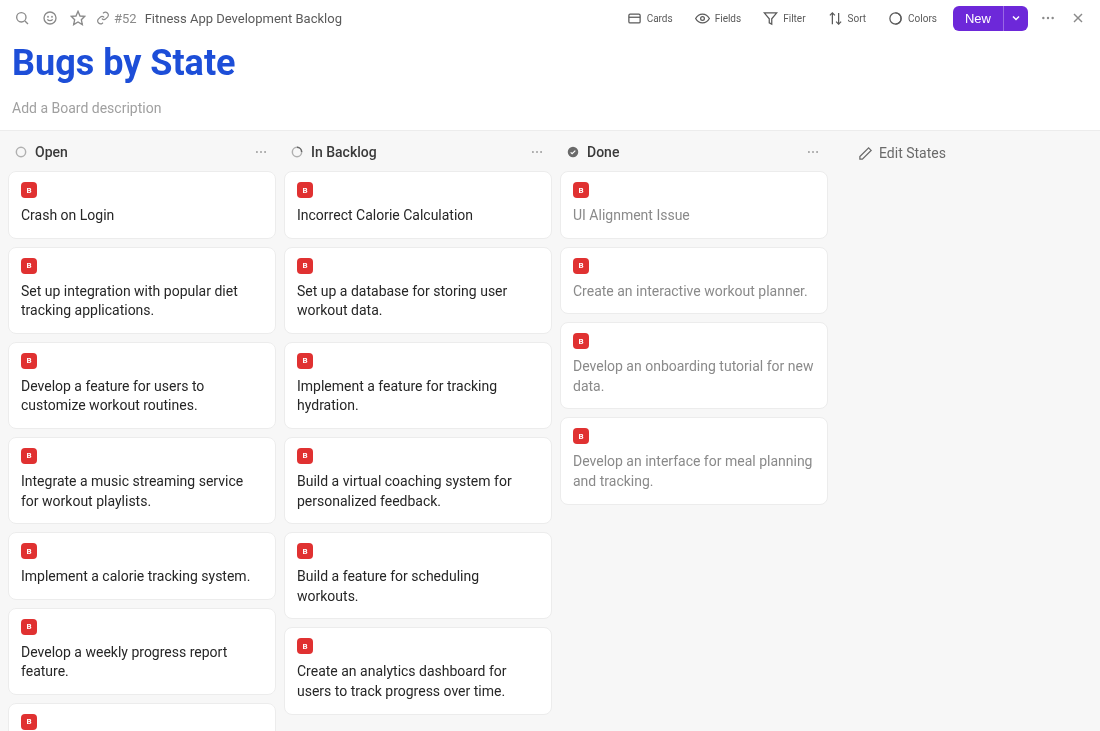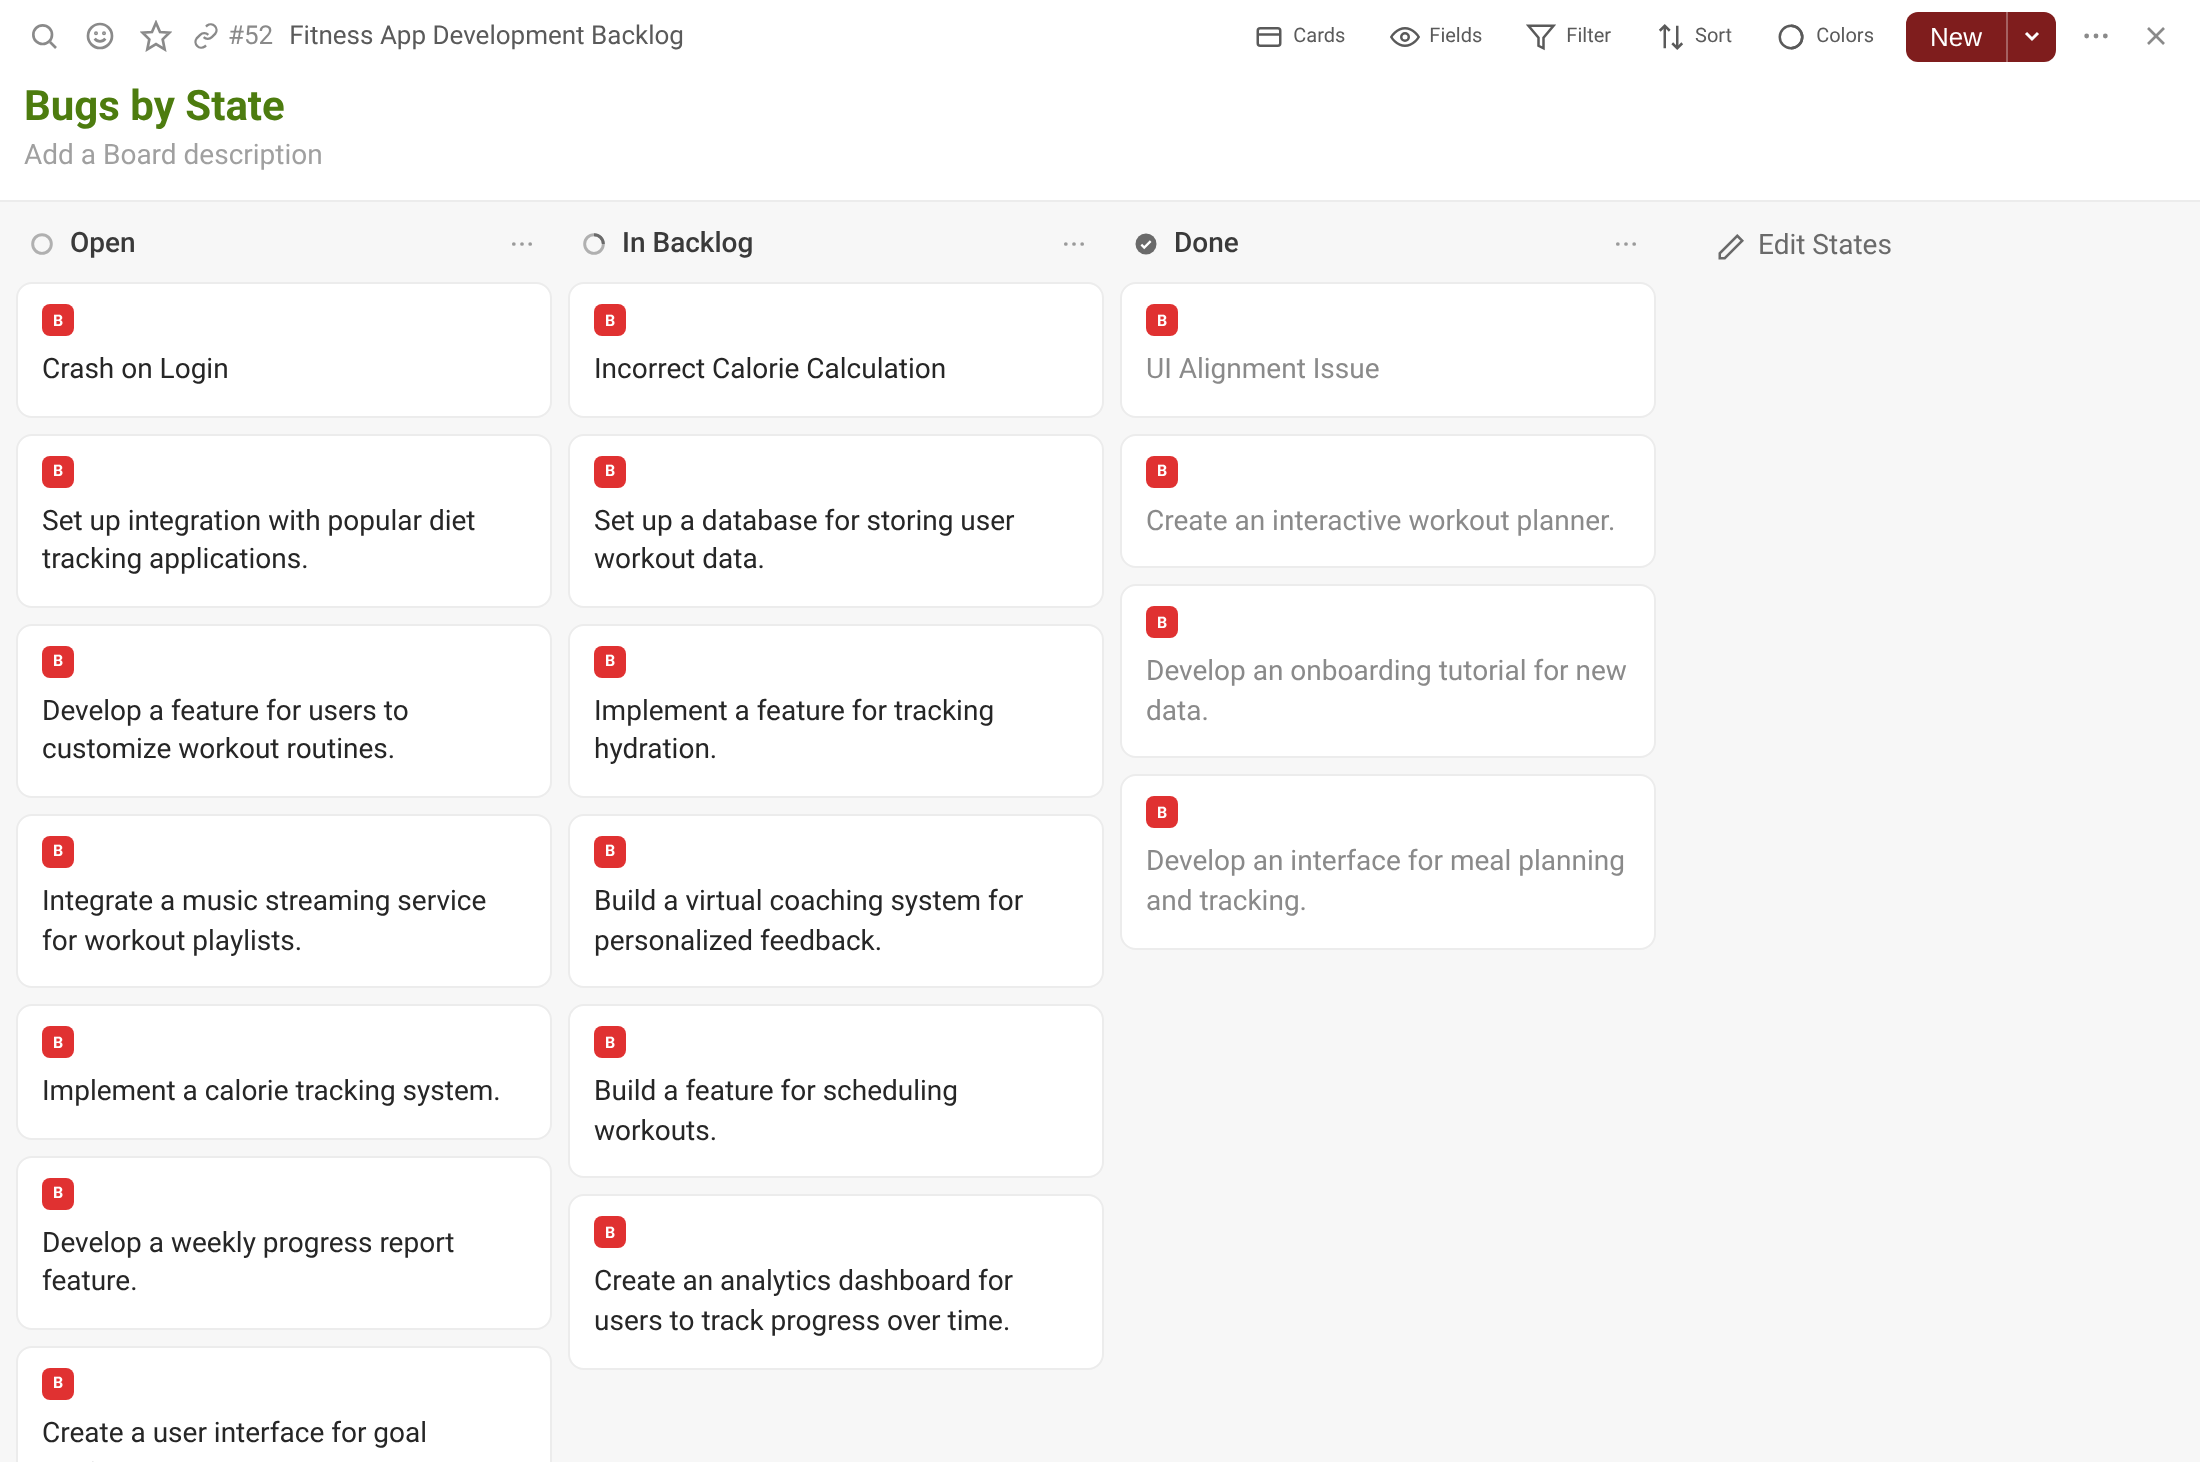--- a/index.html
+++ b/index.html
@@ -51,21 +51,21 @@
       gap: 5px;
       color: #5a5a5a;
       cursor: pointer;
       font-size: 10px;
       padding: 4px 6px;
       border-radius: 4px;
     }
     .top-action svg { width: 15px; height: 15px; }
     .new-btn-group {
       display: flex;
-      background: #7f1d1d;
+      background: #6d28d9;
       border-radius: 6px;
       overflow: hidden;
     }
     .new-btn {
       color: #fff;
       padding: 5px 12px;
       font-size: 13px;
       font-weight: 500;
       cursor: pointer;
       border: none;
@@ -77,28 +77,28 @@
       justify-content: center;
       padding: 0 6px;
       border-left: 1px solid rgba(255,255,255,0.3);
       cursor: pointer;
     }
     .new-chevron svg { width: 12px; height: 12px; color: #fff; }
     .header-section {
       padding: 6px 12px 14px;
     }
     .page-title {
-      font-size: 21px;
+      font-size: 36px;
       font-weight: 700;
-      color: #4d7c0f;
+      color: #1d4ed8;
     }
     .page-desc {
       font-size: 14px;
       color: #a0a0a0;
-      margin-top: 4px;
+      margin-top: 16px;
       cursor: text;
     }
     .board-area {
       display: flex;
       gap: 8px;
       padding: 8px 8px 0;
       background: #f7f7f7;
       border-top: 1px solid #ececec;
       height: calc(100% - 98px);
       overflow: hidden;

